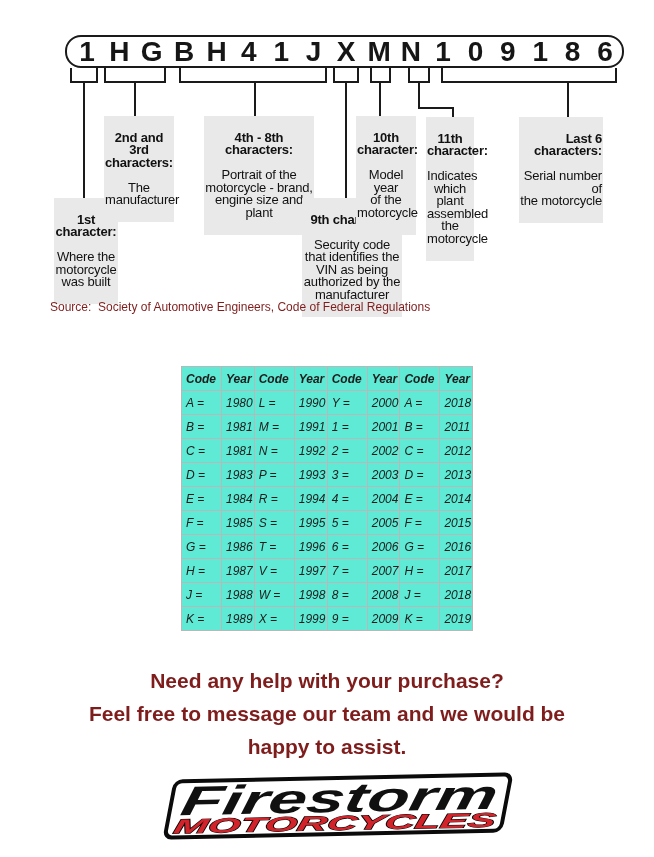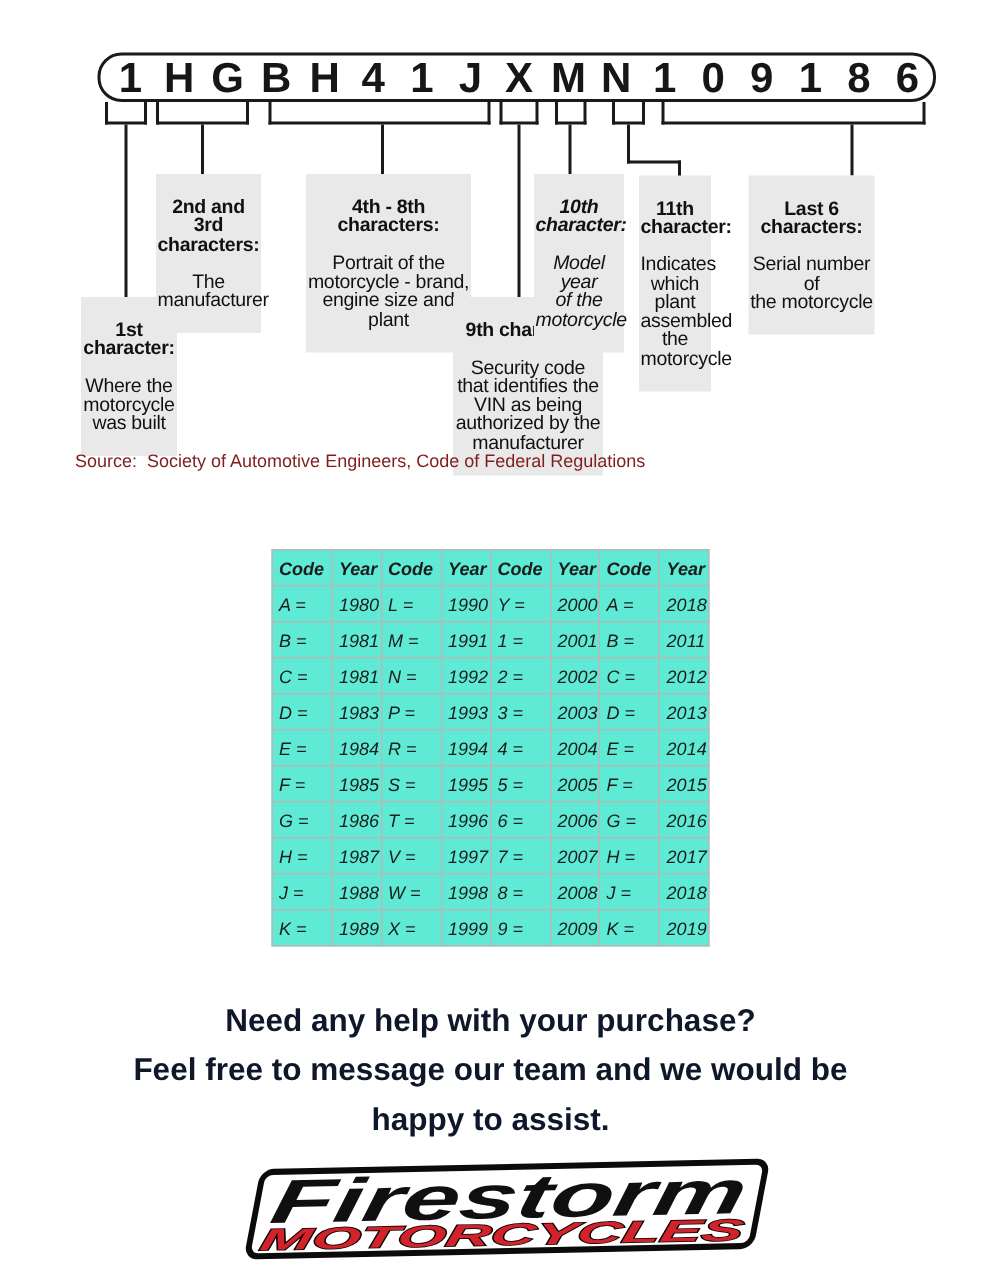--- a/index.html
+++ b/index.html
@@ -51,21 +51,21 @@
   .year-table th,.year-table td{
     border:1px solid #b8b8b8;font-size:12px;color:#1c1c1c;
     height:23px;padding:0 1px 0 4px;text-align:left;vertical-align:middle;
     overflow:hidden;white-space:nowrap;
   }
   .year-table th{font-weight:bold;}
 
   
   .help{
     position:absolute;left:0;top:664px;width:654px;text-align:center;
-    font-weight:bold;font-size:21px;line-height:33px;color:#0f172a;white-space:pre-line;
+    font-weight:bold;font-size:21px;line-height:33px;color:#7f1d1d;white-space:pre-line;
   }
 
   
   .logo-outer{
     position:absolute;left:168px;top:776px;width:340px;height:60px;
     box-sizing:border-box;background:#0b0b0b;border-radius:9px;padding:4px;
     transform:rotate(-1.2deg) skewX(-12deg);
   }
   .logo-inner{
     width:100%;height:100%;background:#ffffff;border-radius:5px;
@@ -139,39 +139,39 @@
 
 <div class="callout" style="left:302px;top:198px;width:100px;">
   <div class="hd">9th character:</div>
   <div>Security code
 that identifies the
 VIN as being
 authorized by the
 manufacturer</div>
 </div>
 
-<div class="callout" style="left:356px;top:116px;width:60px;font-style:italic;">
+<div class="callout" style="left:356px;top:116px;width:60px;">
   <div class="hd">10th
 character:</div>
   <div>Model year
 of the
 motorcycle</div>
 </div>
 
 <div class="callout" style="left:426px;top:117px;width:48px;">
   <div class="hd">11th
 character:</div>
   <div>Indicates
 which plant
 assembled
 the
 motorcycle</div>
 </div>
 
-<div class="callout" style="left:499px;top:117px;width:84px;">
+<div class="callout" style="left:519px;top:117px;width:84px;text-align:right;">
   <div class="hd">Last 6
 characters:</div>
   <div>Serial number of
 the motorcycle</div>
 </div>
 
 <div class="source">Source:  Society of Automotive Engineers, Code of Federal Regulations</div>
 
 <table class="year-table">
   <colgroup>

